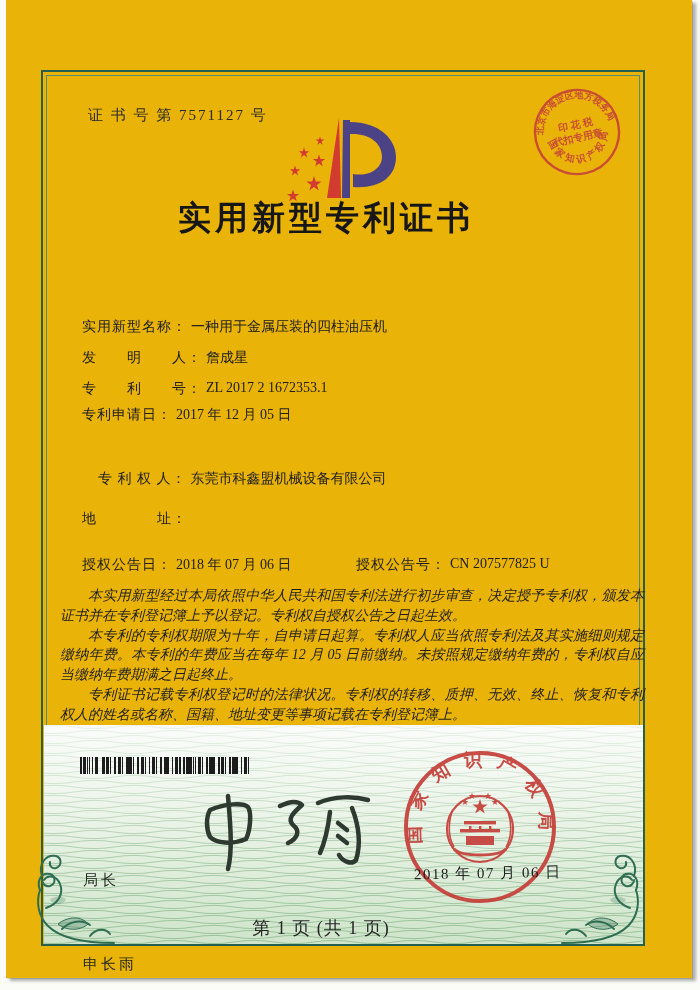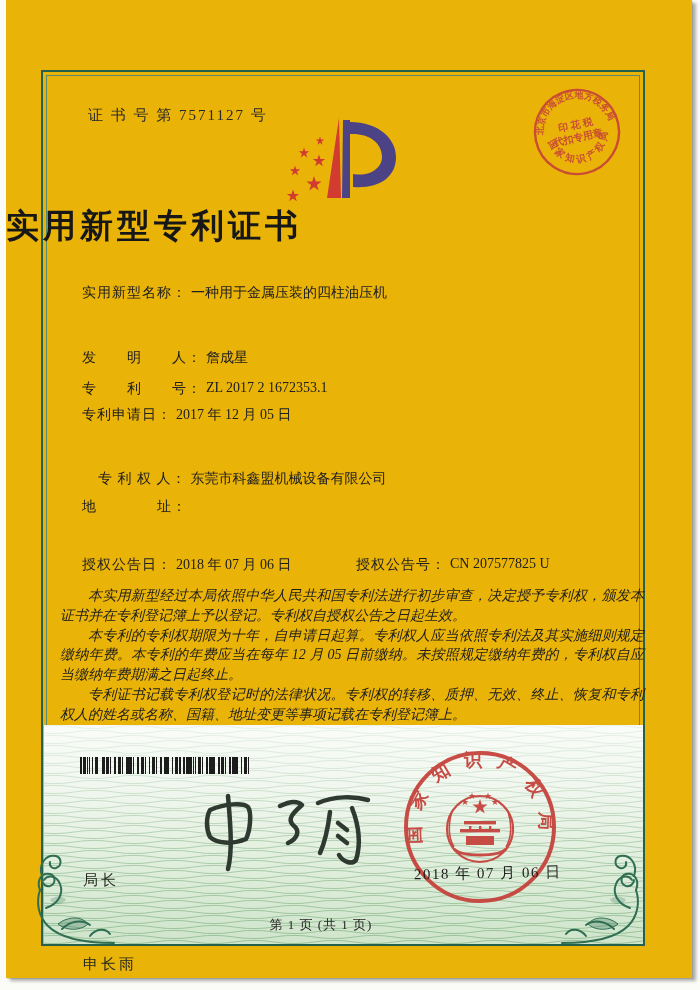--- a/index.html
+++ b/index.html
@@ -24,33 +24,33 @@
   .frame-inner{
     position:absolute; left:40px; top:75px; width:594px; height:866px;
     border:1px solid #5a8a71;
   }
   .cert-no{
     position:absolute; left:82px; top:106px;
     font-size:15px; letter-spacing:2px; color:#2a2a2a; white-space:pre;
   }
   .logo{ position:absolute; left:277px; top:112px; }
   .title{
-    position:absolute; left:0; top:204px; width:640px;
-    text-align:left; font-size:33px; font-weight:700;
+    position:absolute; left:0; top:196px; width:640px;
+    text-align:center; font-size:33px; font-weight:700;
     letter-spacing:4px; color:#171717; white-space:pre;
   }
   .frow{ position:absolute; font-size:14px; color:#202020; display:flex; }
   .frow .lbl{ white-space:pre; letter-spacing:1px; }
   .frow .val{ white-space:pre-wrap; margin-left:4px; }
-  .row-name{ top:284px; }
+  .row-name{ top:318px; }
   .row-inventor{ top:349px; }
   .row-patno{ top:380px; }
   .row-fdate{ top:406px; }
   .row-patentee{ top:470px; }
-  .row-addr{ top:498px; }
+  .row-addr{ top:510px; }
   .row-addr .val{ width:452px; line-height:1.6; }
   .row-gdate{ top:556px; }
   .body-text{
     position:absolute; left:54px; top:586px; width:584px;
     font-size:14px; line-height:19.8px; text-align:justify; color:#1d1d1d;font-style:italic;
   }
   .body-text p{ text-indent:2em; }
   
   .band{
     position:absolute; left:38px; top:725px; width:599px; height:219px;
@@ -77,21 +77,21 @@
   .floral.fl-left{ left:22px; top:845px; }
   .floral.fl-right{ left:554px; top:845px; transform:scaleX(-1); }
   .seal-office{ position:absolute; left:396px; top:749px; opacity:.93; }
   .seal-date{
     position:absolute; left:408px; top:864px; font-size:15px;
     letter-spacing:1.5px; color:#1c1c1c; white-space:pre; transform:rotate(-1deg);
   }
   .stamp-tax{ position:absolute; left:525px; top:86px; transform:rotate(-12deg); opacity:.88; }
   .footer{
     position:absolute; left:0; top:916px; width:630px; text-align:center;
-    font-size:13px; letter-spacing:1px; color:#262626; white-space:pre;
+    font-size:18px; letter-spacing:1px; color:#262626; white-space:pre;
   }
   .seal-text{ font-family:"Liberation Serif","DejaVu Serif",serif; font-weight:700; }
 </style>
 </head>
 <body>
 
 <div class="paper">
 
   <div class="frame-outer"></div>
   <div class="frame-inner"></div>

